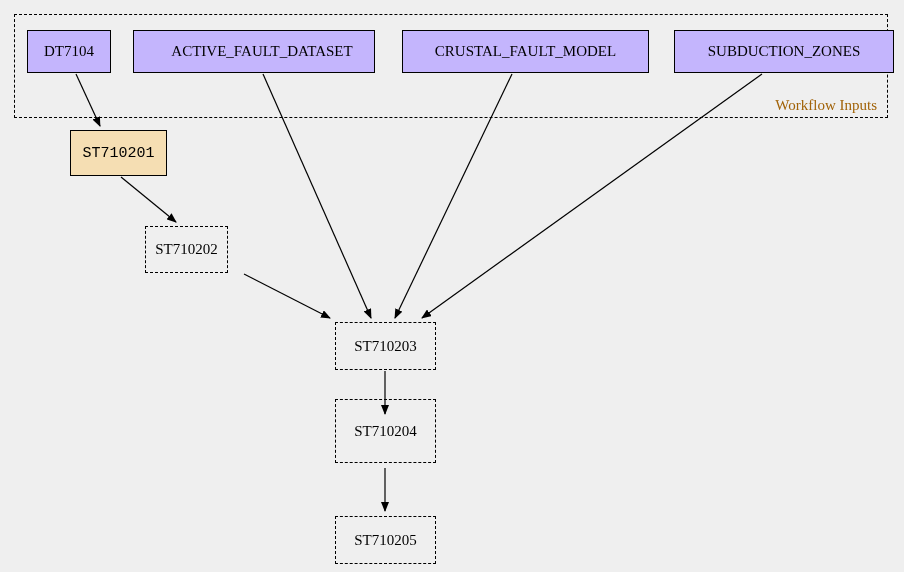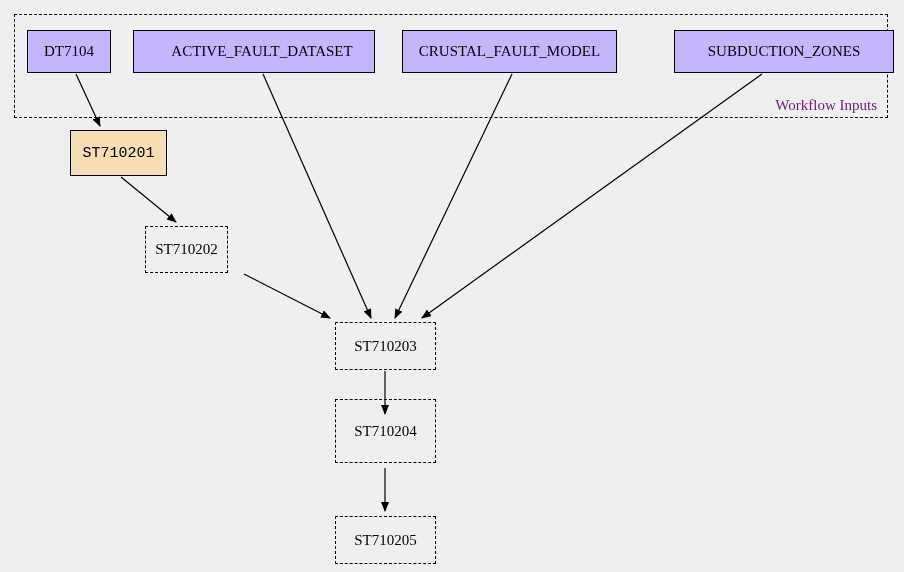--- a/index.html
+++ b/index.html
@@ -30,21 +30,21 @@
     width: 874px;
     height: 104px;
     border: 1px dashed #000;
     box-sizing: border-box;
   }
   .cluster-label {
     position: absolute;
     right: 10px;
     bottom: 3px;
     font-size: 15px;
-    color: #701a75;
+    color: #a16207;
     white-space: nowrap;
   }
   .node {
     position: absolute;
     box-sizing: border-box;
     display: flex;
     align-items: center;
     justify-content: center;
     font-size: 15px;
     color: #000;
@@ -59,21 +59,21 @@
     background: #f5deb3;
     border: 1px solid #000;
   }
   .node.task-dashed {
     background: transparent;
     border: 1px dashed #000;
   }
   
   #n-dt7104        { left: 27px;  top: 30px;  width: 84px;  height: 43px; }
   #n-active-fault  { left: 133px; top: 30px;  width: 242px; height: 43px; padding-left: 16px; }
-  #n-crustal-fault { left: 402px; top: 30px;  width: 215px; height: 43px; }
+  #n-crustal-fault { left: 402px; top: 30px;  width: 247px; height: 43px; }
   #n-subduction    { left: 674px; top: 30px;  width: 220px; height: 43px; }
   #n-st710201      { left: 70px;  top: 130px; width: 97px;  height: 46px; font-family: Liberation Mono, monospace; }
   #n-st710202      { left: 145px; top: 226px; width: 83px; height: 47px; }
   #n-st710203      { left: 335px; top: 322px; width: 101px; height: 48px; }
   #n-st710204      { left: 335px; top: 399px; width: 101px; height: 64px; }
   #n-st710205      { left: 335px; top: 516px; width: 101px; height: 48px; }
   .edge {
     stroke: #000;
     stroke-width: 1.2;
     fill: none;

